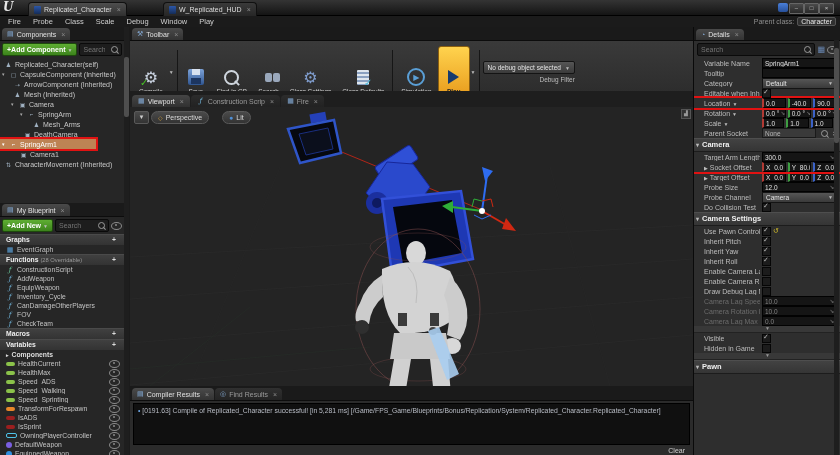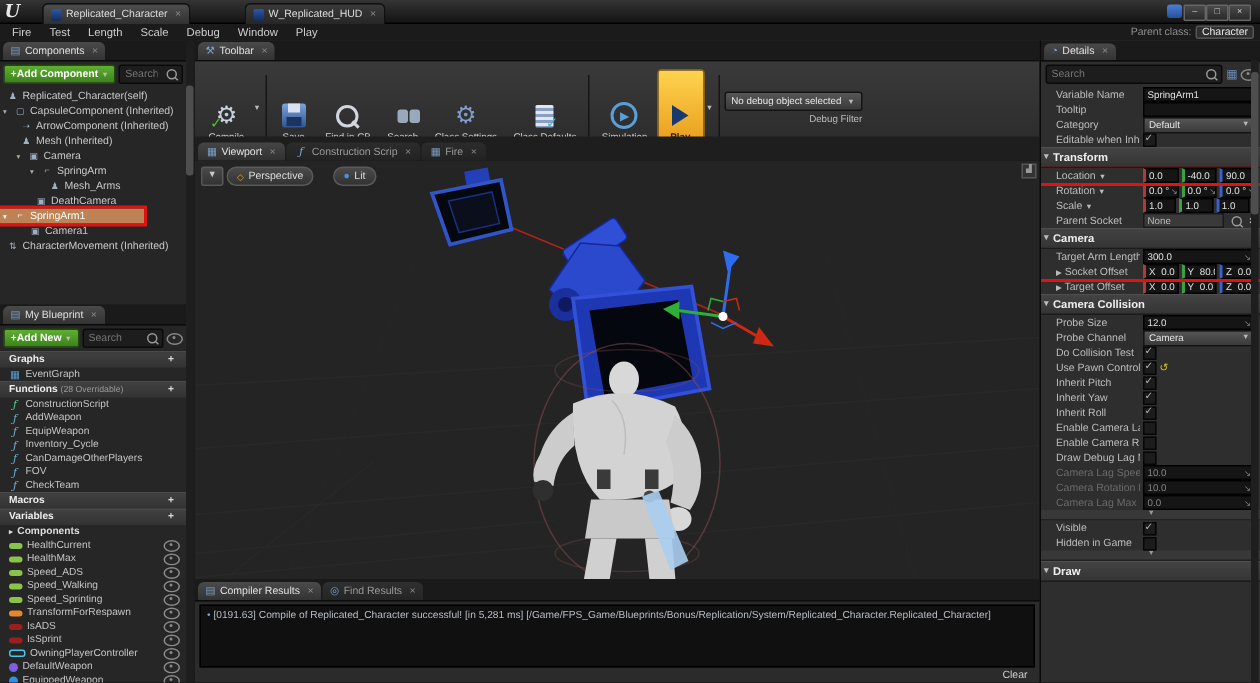--- a/index.html
+++ b/index.html
@@ -101,22 +101,22 @@
     <span class="tabx">×</span>
   </div>
   <div class="abs fbicon" style="right:52px;"></div>
   <div class="abs winbtn" style="right:36px;">–</div>
   <div class="abs winbtn" style="right:21px;">□</div>
   <div class="abs winbtn" style="right:6px;">×</div>
 </div>
 
 <div class="abs menubar">
   <span>Fire</span>
-  <span>Test</span>
-  <span>Length</span>
+  <span>Probe</span>
+  <span>Class</span>
   <span>Scale</span>
   <span>Debug</span>
   <span>Window</span>
   <span>Play</span>
 </div>
 <div class="abs parentclass">
   <span class="pcl">Parent class:</span>
   <span class="pcv">Character</span>
 </div>
 
@@ -535,21 +535,20 @@
     <div class="ddrop">
         <span>Default</span>
         <span class="caret">▼</span>
       </div>
   </div>
   <div class="drow">
     <span class="dlabel">Editable when Inhe</span>
     <span class="cb on"></span>
   </div>
 
-  <div class="shdr"><span class="arr">▾</span><span>Transform</span></div>
   <div class="drow redbox">
     <span class="dlabel"><span>Location</span> <span class="caret">▼</span></span>
     <div class="dfield ax axx">
         <span>0.0</span>
       </div>
     <div class="dfield ax axy">
         <span>-40.0</span>
       </div>
     <div class="dfield ax axz">
         <span>90.0</span>
@@ -609,40 +608,40 @@
       <div class="dfield ax axz"><span>Z</span>&nbsp;<span>0.0</span></div>
     </div>
   </div>
   <div class="drow">
     <span class="dlabel"><span class="caret">▶</span> <span>Target Offset</span></span>
     <div class="dfield ax axx"><span>X</span>&nbsp;<span>0.0</span></div>
     <div class="dfield ax axy"><span>Y</span>&nbsp;<span>0.0</span></div>
     <div class="dfield ax axz"><span>Z</span>&nbsp;<span>0.0</span></div>
   </div>
 
-  <div class="shdr"><span class="arr">▾</span><span>Camera Collision</span></div>
   <div class="drow">
     <span class="dlabel">Probe Size</span>
     <div class="dfield">
         <span>12.0</span>
         <span class="rsticon" style="margin-left:auto;">↘</span>
       </div>
   </div>
   <div class="drow">
     <span class="dlabel">Probe Channel</span>
     <div class="ddrop">
         <span>Camera</span>
         <span class="caret">▼</span>
       </div>
   </div>
   <div class="drow">
     <span class="dlabel">Do Collision Test</span>
     <span class="cb on"></span>
   </div>
 
+  <div class="shdr"><span class="arr">▾</span><span>Camera Settings</span></div>
   <div class="drow">
     <span class="dlabel">Use Pawn Control R</span>
     <span class="cb on"></span>
     <span style="color:#d8c02a;font-size:7px;">↺</span>
   </div>
   <div class="drow">
     <span class="dlabel">Inherit Pitch</span>
     <span class="cb on"></span>
   </div>
   <div class="drow">
@@ -692,19 +691,19 @@
   <div class="drow">
     <span class="dlabel">Visible</span>
     <span class="cb on"></span>
   </div>
   <div class="drow">
     <span class="dlabel">Hidden in Game</span>
     <span class="cb"></span>
   </div>
   <div class="expstrip">▼</div>
 
-  <div class="shdr"><span class="arr">▾</span><span>Draw</span></div>
+  <div class="shdr"><span class="arr">▾</span><span>Pawn</span></div>
 
 </div>
 
 <div class="abs scrollstrip" style="left:834px;top:40px;height:415px;">
   <div class="thumb" style="height:95px;margin-top:8px;"></div>
 </div>
 
 </body></html>

